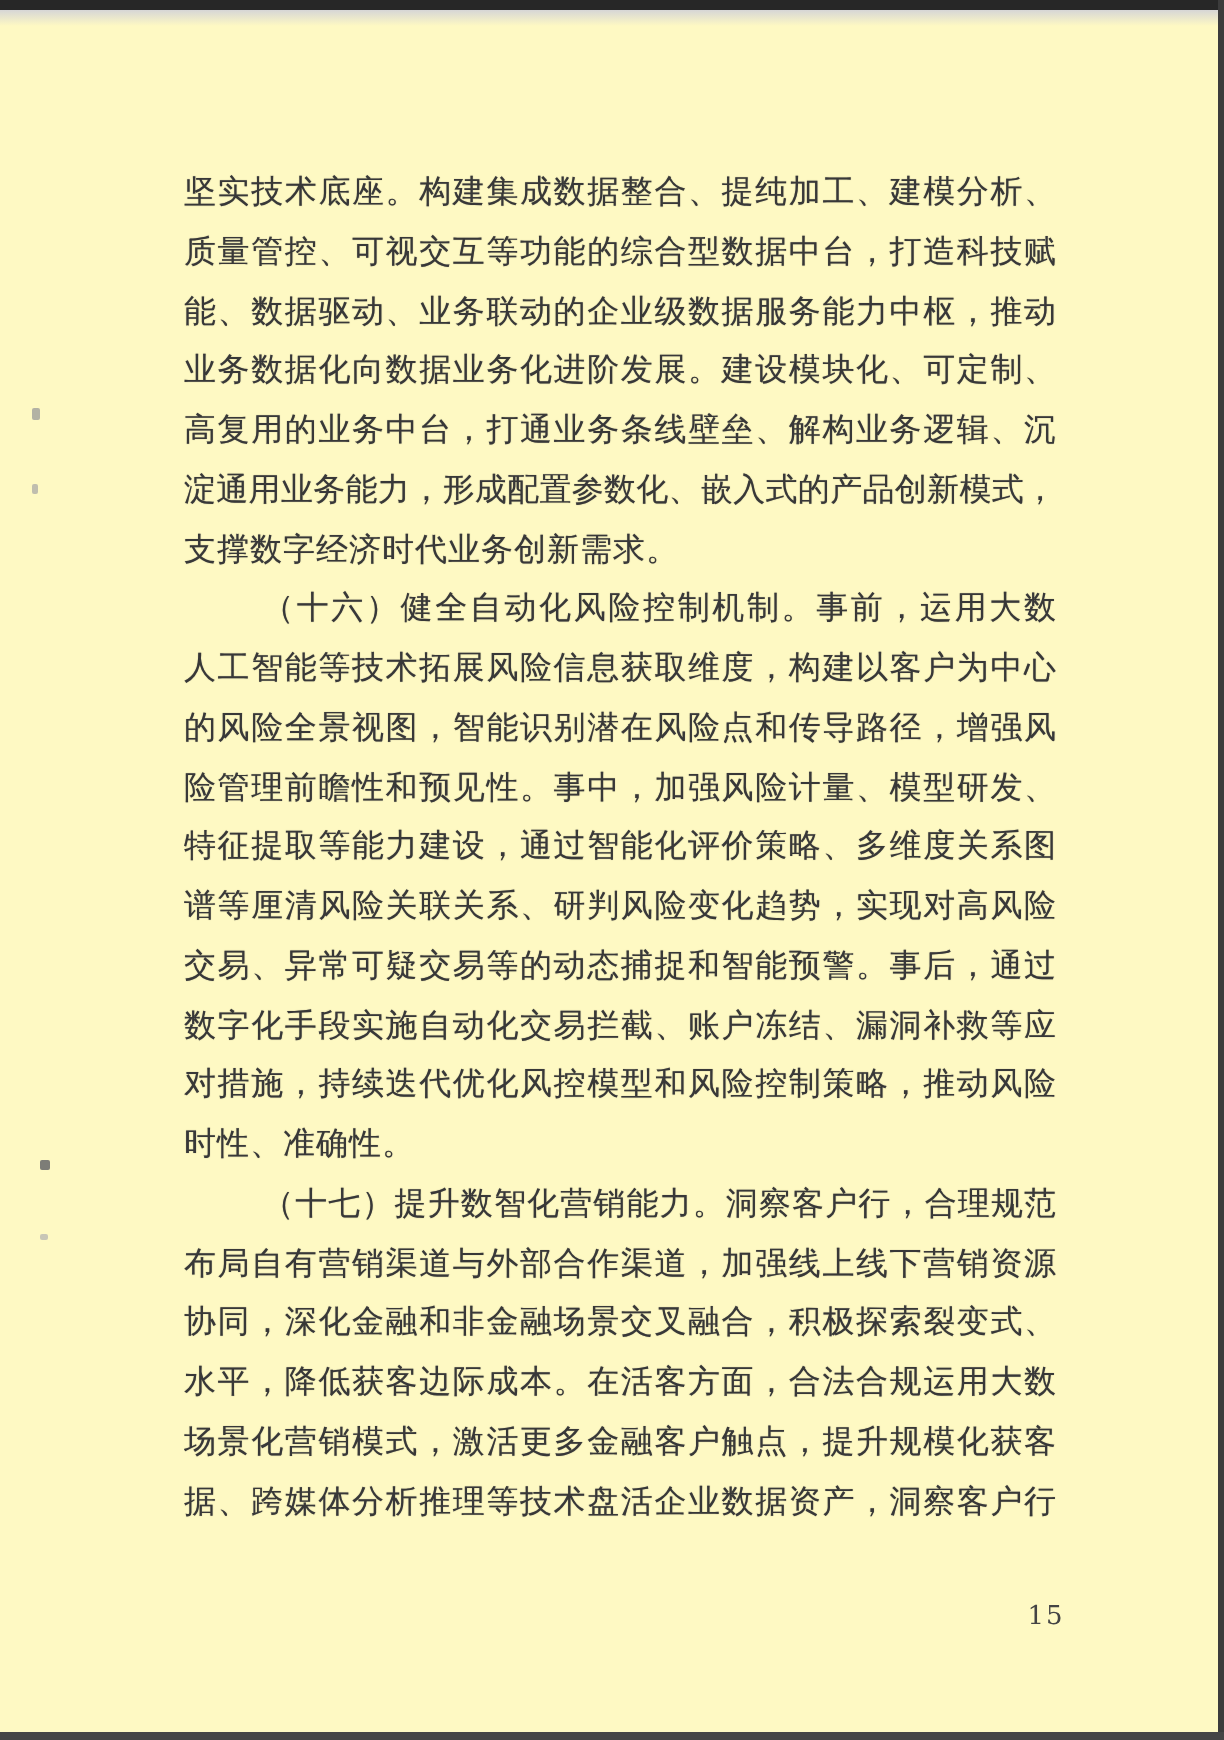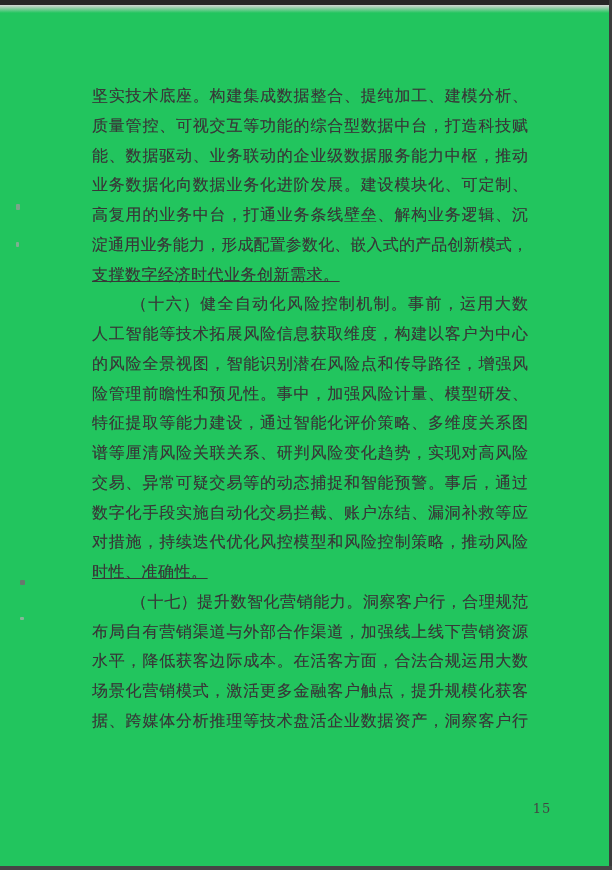--- a/index.html
+++ b/index.html
@@ -7,21 +7,21 @@
     padding: 0;
     width: 612px;
     height: 870px;
     background: #ffffff;
     font-family: "DejaVu Serif", serif;
   }
   .page {
     position: relative;
     width: 612px;
     height: 870px;
-    background: #22c55e;
+    background: #fef9c3;
     overflow: hidden;
   }
   
   .scan-top {
     position: absolute; top: 0; left: 0;
     width: 100%; height: 5px;
     background: #272727;
   }
   .scan-top-fade {
     position: absolute; top: 5px; left: 0;
@@ -59,26 +59,25 @@
     height: 29.75px;
     overflow: hidden;
     text-align: justify;
     text-align-last: justify;
   }
   .line.para-start { text-indent: 39px; }
   .line.para-end {
     text-align: left;
     text-align-last: left;
     letter-spacing: .5px;
-    text-decoration: underline;
   }
   .line .head { font-weight: normal; }
   .page-number {
     position: absolute;
-    left: 524px;
+    left: 505px;
     top: 801px;
     width: 36px;
     text-align: center;
     font-size: 13px;
     color: #444444;
     letter-spacing: 1px;
   }
 </style>
 </head>
 <body>
@@ -107,19 +106,20 @@
       <div class="line"><span>的风险全景视图，智能识别潜在风险点和传导路径，增强风</span></div>
       <div class="line"><span>险管理前瞻性和预见性。事中，加强风险计量、模型研发、</span></div>
       <div class="line"><span>特征提取等能力建设，通过智能化评价策略、多维度关系图</span></div>
       <div class="line"><span>谱等厘清风险关联关系、研判风险变化趋势，实现对高风险</span></div>
       <div class="line"><span>交易、异常可疑交易等的动态捕捉和智能预警。事后，通过</span></div>
       <div class="line"><span>数字化手段实施自动化交易拦截、账户冻结、漏洞补救等应</span></div>
       <div class="line"><span>对措施，持续迭代优化风控模型和风险控制策略，推动风险</span></div>
       <div class="line para-end"><span>时性、准确性。</span></div>
       <div class="line para-start"><span class="head">（十七）提升数智化营销能力。</span><span>洞察客户行，合理规范</span></div>
       <div class="line"><span>布局自有营销渠道与外部合作渠道，加强线上线下营销资源</span></div>
+      <div class="line"><span>协同，深化金融和非金融场景交叉融合，积极探索裂变式、</span></div>
       <div class="line"><span>水平，降低获客边际成本。在活客方面，合法合规运用大数</span></div>
       <div class="line"><span>场景化营销模式，激活更多金融客户触点，提升规模化获客</span></div>
       <div class="line"><span>据、跨媒体分析推理等技术盘活企业数据资产，洞察客户行</span></div>
     </div>
 
   <div class="page-number">15</div>
 </div>
 
 </body></html>

